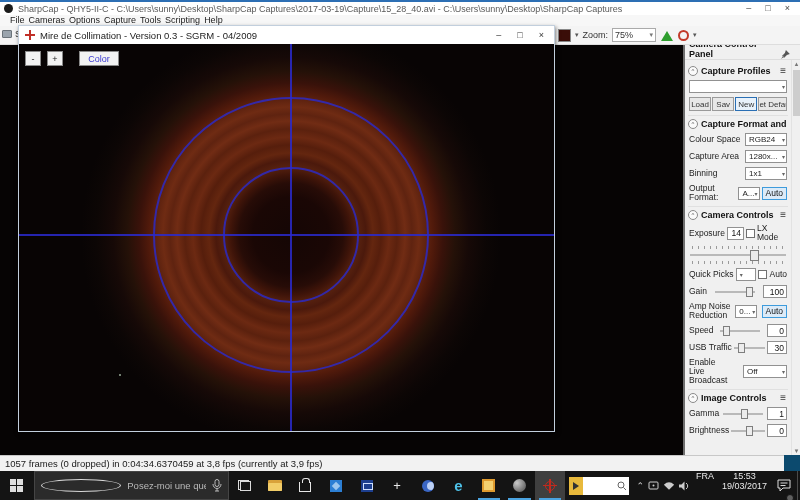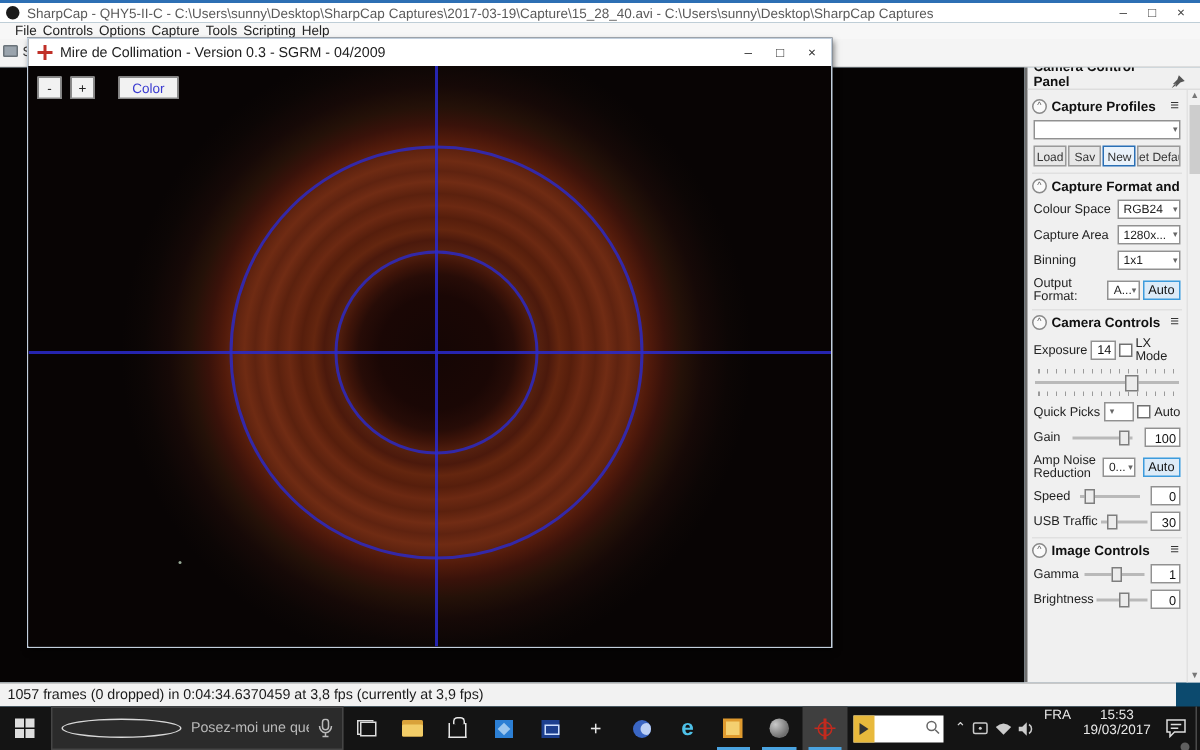--- a/index.html
+++ b/index.html
@@ -152,33 +152,45 @@
     <span class="win-title">SharpCap - QHY5-II-C - C:\Users\sunny\Desktop\SharpCap Captures\2017-03-19\Capture\15_28_40.avi - C:\Users\sunny\Desktop\SharpCap Captures</span>
     <div class="win-btns">
       <span>–</span>
       <span>□</span>
       <span>×</span>
     </div>
   </div>
 
   <div class="menubar">
     <span>File</span>
-    <span>Controls</span>
+    <span>Cameras</span>
     <span>Options</span>
     <span>Capture</span>
     <span>Tools</span>
     <span>Scripting</span>
     <span>Help</span>
   </div>
 
   <div class="toolbar">
     <div class="tool-stop">
       <span class="cam"></span>
       <span>St</span>
     </div>
+    <div class="tool-right">
+      <span class="thumb-ico"></span>
+      <span class="caret">▾</span>
+      <span>Zoom:</span>
+      <div class="zoom-box">
+        <span>75%</span>
+        <span class="caret">▾</span>
+      </div>
+      <span class="histo-ico"></span>
+      <span class="reticle-ico"></span>
+      <span class="caret">▾</span>
+    </div>
   </div>
 
   <div class="image-area"></div>
 
   <div class="camera-panel">
     <div class="panel-head">
       <span>Camera Control Panel</span>
       <svg width="9" height="9" viewBox="0 0 9 9">
           <path d="M5 0 L9 4 L6 5 L3 8 L2.5 5.5 L0 9 L3.5 6.5 L1 6 L4 3 Z" fill="#555"></path>
         </svg>
@@ -291,20 +303,27 @@
           </div>
         <input class="tbox" style="width: 20px;" value="0">
       </div>
       <div class="prow">
         <span class="plabel">USB Traffic</span>
         <div class="slider">
             <div class="track"></div>
             <div class="sl-thumb" style="left:14%"></div>
           </div>
         <input class="tbox" style="width: 20px;" value="30">
+      </div>
+      <div class="prow">
+        <span class="plabel" style="width:42px">Enable Live Broadcast</span>
+        <div class="dd" style="width:44px">
+          <span>Off</span>
+            <span class="caret">▾</span>
+        </div>
       </div>
 
       <div class="sect">
         <span class="chev">^</span>
         <b>Image Controls</b>
         <span class="ham">≡</span>
       </div>
       <div class="prow">
         <span class="plabel">Gamma</span>
         <div class="slider">

